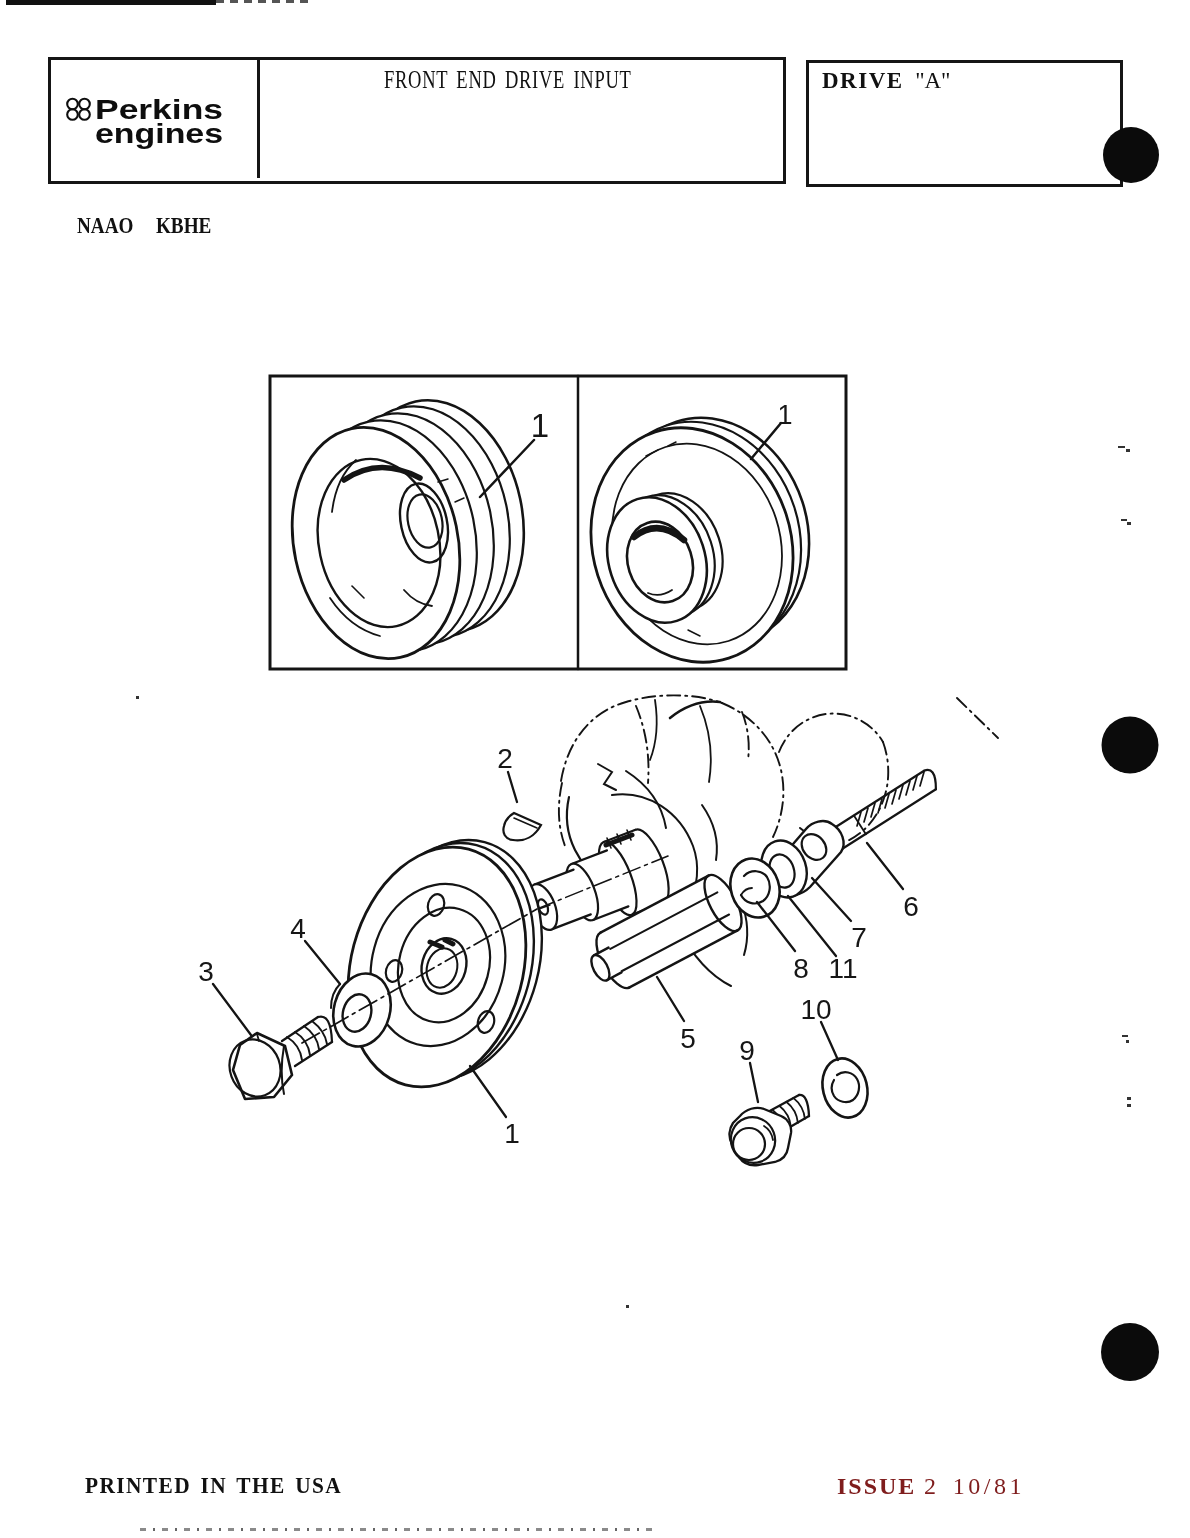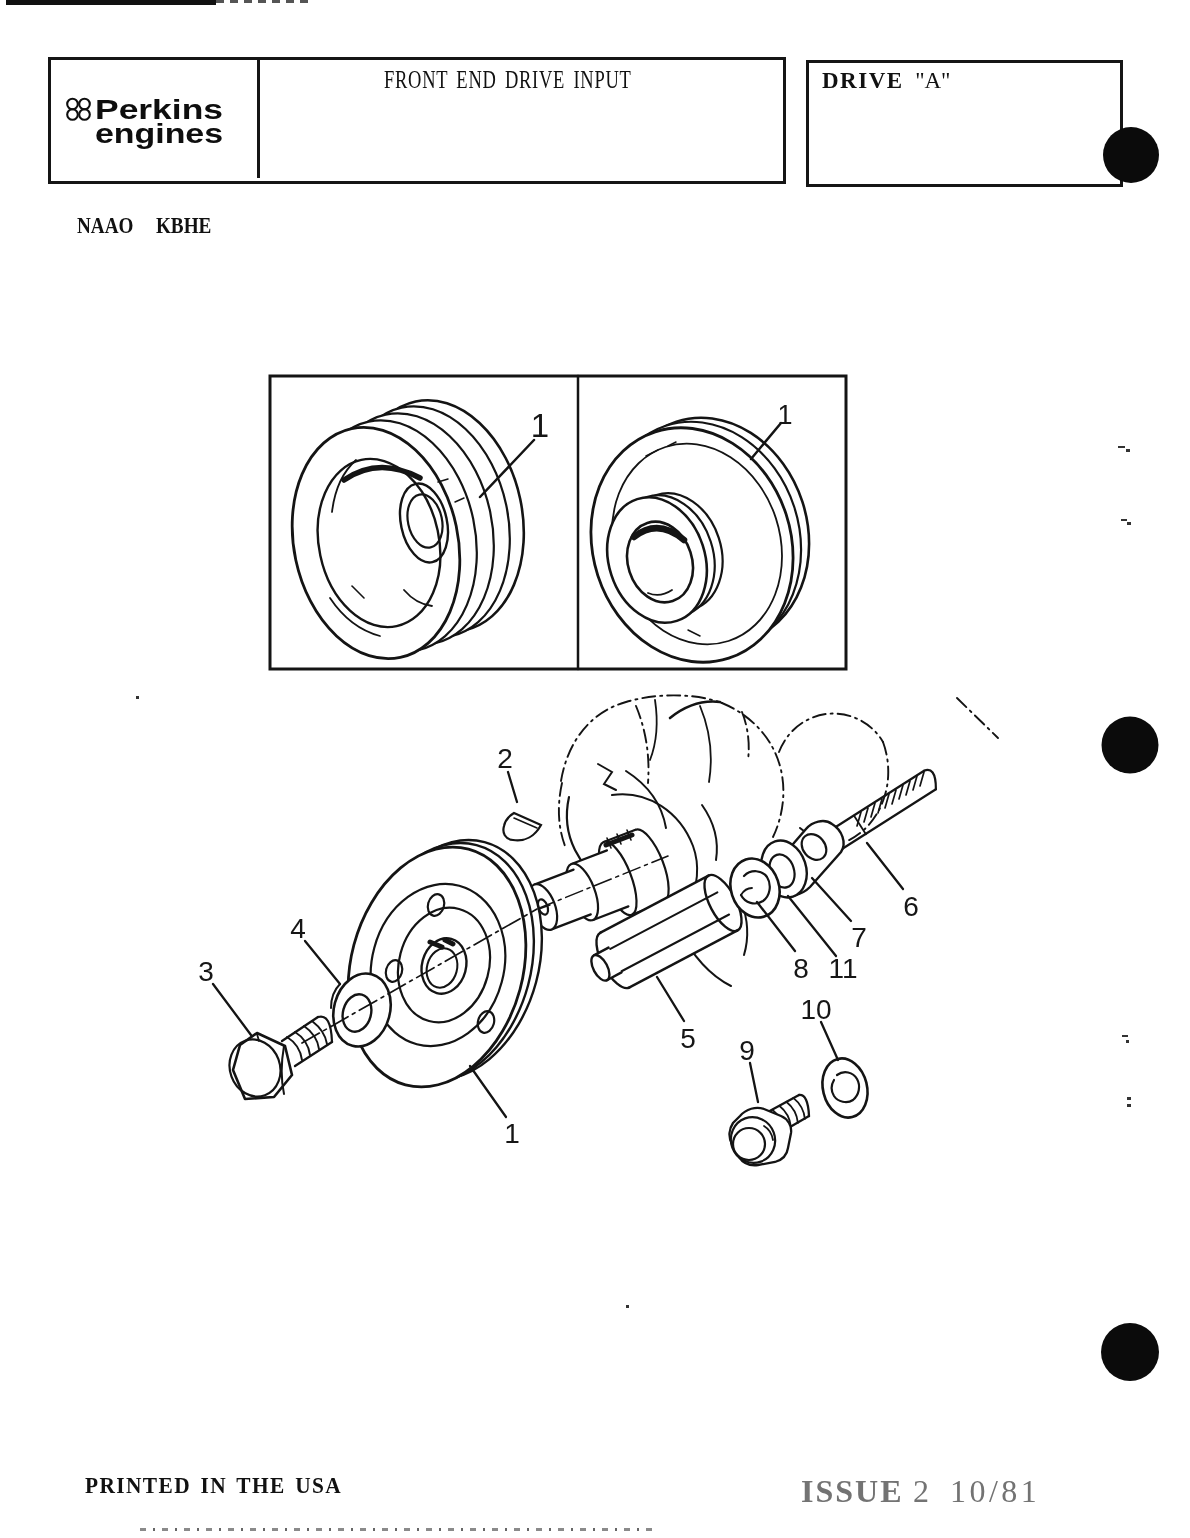--- a/index.html
+++ b/index.html
@@ -31,21 +31,21 @@
     <text x="31" y="25" font-family="Liberation Sans" font-weight="bold" font-size="28" fill="#0e0e0e" textLength="128" lengthAdjust="spacingAndGlyphs">Perkins</text>
     <text x="31" y="49" font-family="Liberation Sans" font-weight="bold" font-size="28" fill="#0e0e0e" textLength="128" lengthAdjust="spacingAndGlyphs">engines</text>
   </svg>
 
   <div class="abs ser" style="left:384px;top:66px;font-size:25px;color:#111;letter-spacing:1px;word-spacing:4px;white-space:nowrap;transform:scaleX(0.74);transform-origin:0 0;">FRONT END DRIVE INPUT</div>
   <div class="abs ser" style="left:822px;top:68px;font-size:23px;color:#111;white-space:nowrap;"><b style="letter-spacing:1.5px;">DRIVE</b><span>&nbsp;&nbsp;"A"</span></div>
 
   <div class="abs ser" style="left:77px;top:212px;font-size:24px;font-weight:bold;color:#111;white-space:nowrap;transform:scaleX(0.8);transform-origin:0 0;">NAAO<span style="display:inline-block;width:28px;"></span>KBHE</div>
 
   <div class="abs ser" style="left:85px;top:1473px;font-size:23px;font-weight:bold;color:#111;letter-spacing:1.5px;word-spacing:3px;white-space:nowrap;transform:scaleX(0.93);transform-origin:0 0;">PRINTED IN THE USA</div>
-  <div class="abs ser" style="left:801px;top:1473px;font-size:32px;color:#737373;letter-spacing:1.6px;white-space:nowrap;"><b style="letter-spacing:2px;">ISSUE</b> 2&nbsp;&nbsp;<span style="letter-spacing:3.5px;">10/81</span></div>
+  <div class="abs ser" style="left:837px;top:1473px;font-size:24px;color:#7f1d1d;letter-spacing:1.6px;white-space:nowrap;"><b style="letter-spacing:2px;">ISSUE</b> 2&nbsp;&nbsp;<span style="letter-spacing:3.5px;">10/81</span></div>
 
   <div class="abs" style="left:140px;top:1528px;width:515px;height:3px;background:repeating-linear-gradient(90deg,#8a8a8a 0 6px,transparent 6px 13px,#666 13px 15px,transparent 15px 22px);"></div>
 
   <svg class="abs" style="left:0;top:0;" width="1190" height="1538" viewBox="0 0 1190 1538">
     <g fill="none" stroke="#141414" stroke-width="2.5" stroke-linecap="round">
 
       <rect x="270" y="376" width="576" height="293" fill="none" stroke-width="3"></rect>
       <line x1="578" y1="376" x2="578" y2="669"></line>
 
       <g>

